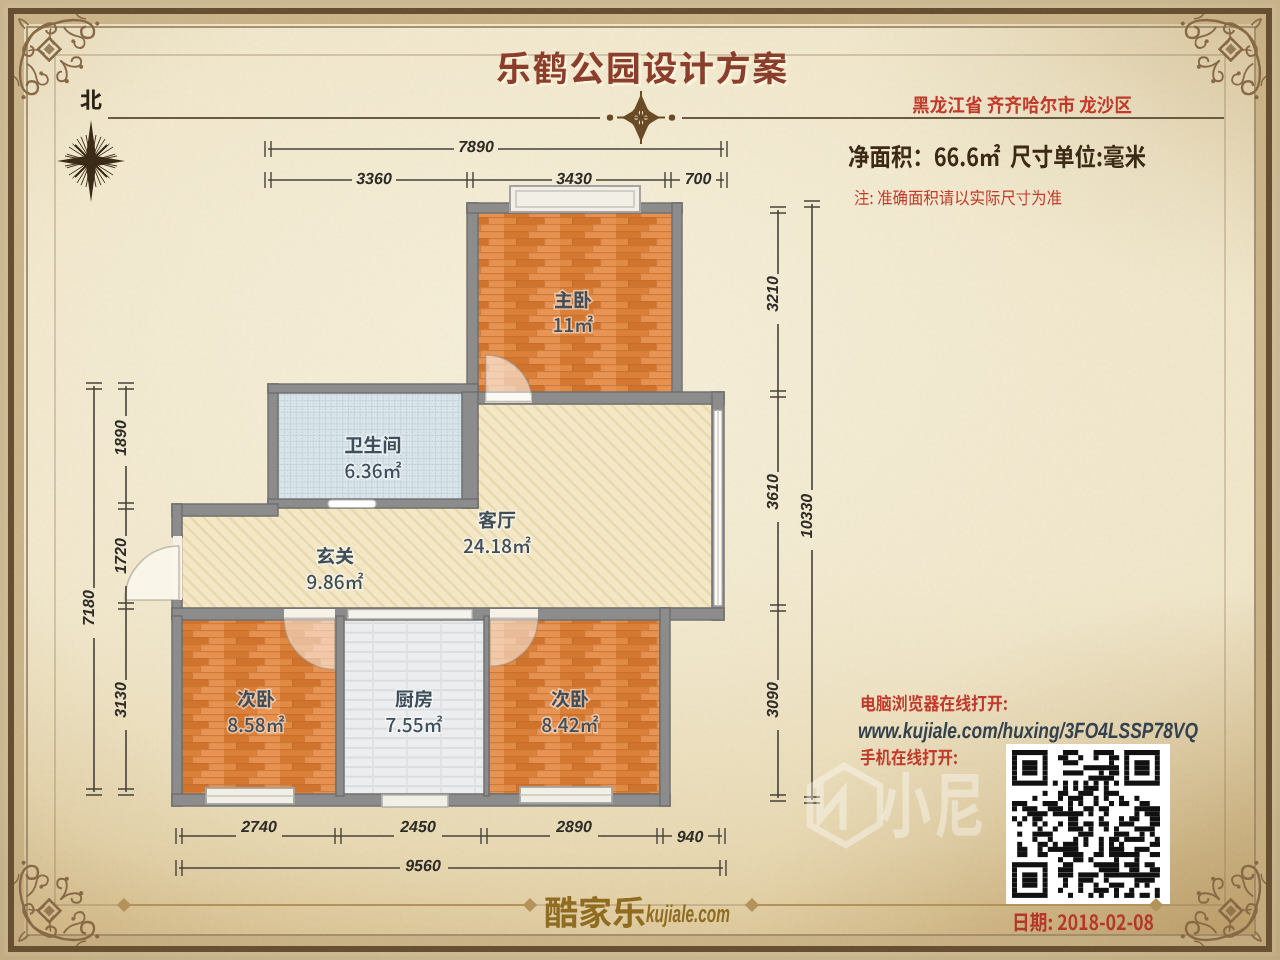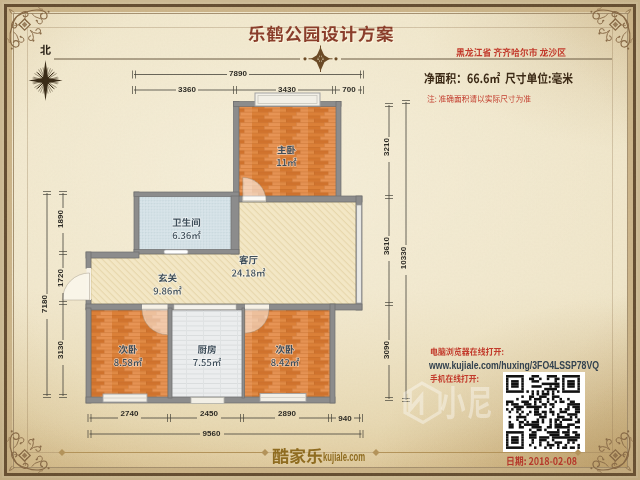--- a/index.html
+++ b/index.html
@@ -4,20 +4,21 @@
 <style>
   html,body{margin:0;padding:0;}
   .page{position:relative;width:640px;height:480px;overflow:hidden;
     font-family:"Liberation Sans",sans-serif;
     background:
       radial-gradient(ellipse 150% 120% at 42% 36%, rgba(255,252,240,0.55), rgba(255,252,240,0) 55%),
       radial-gradient(ellipse 95% 95% at 50% 44%, rgba(0,0,0,0) 52%, rgba(170,130,66,0.30) 82%, rgba(146,105,48,0.55) 100%),
       radial-gradient(ellipse 60% 55% at 100% 100%, rgba(150,108,46,0.45), rgba(150,108,46,0) 70%),
       radial-gradient(ellipse 50% 45% at 100% 0%, rgba(160,122,60,0.30), rgba(160,122,60,0) 70%),
       linear-gradient(180deg, #eee3c4 0%, #efe4c6 60%, #e5d4aa 88%, #dcc493 100%);
+    font-style: italic;
   }
   .outeredge{position:absolute;inset:0;border:4px solid rgba(200,181,142,0.95);}
   .darkline{position:absolute;inset:4px;border:3px solid #533a1e;}
   .band{position:absolute;inset:7px;border:5.5px solid rgba(197,172,126,0.95);}
   .softline{position:absolute;inset:12.5px;border:1.5px solid rgba(152,130,97,0.95);}
   .thinline{position:absolute;inset:27px;border:1px solid rgba(130,100,62,0.3);}
   .vign{position:absolute;inset:0;pointer-events:none;
     background:radial-gradient(ellipse 98% 96% at 48% 42%, rgba(0,0,0,0) 62%, rgba(120,85,35,0.16) 88%, rgba(95,65,25,0.30) 100%);}
   svg{position:absolute;left:0;top:0;}
   svg text{font-family:"Liberation Sans",sans-serif;}

